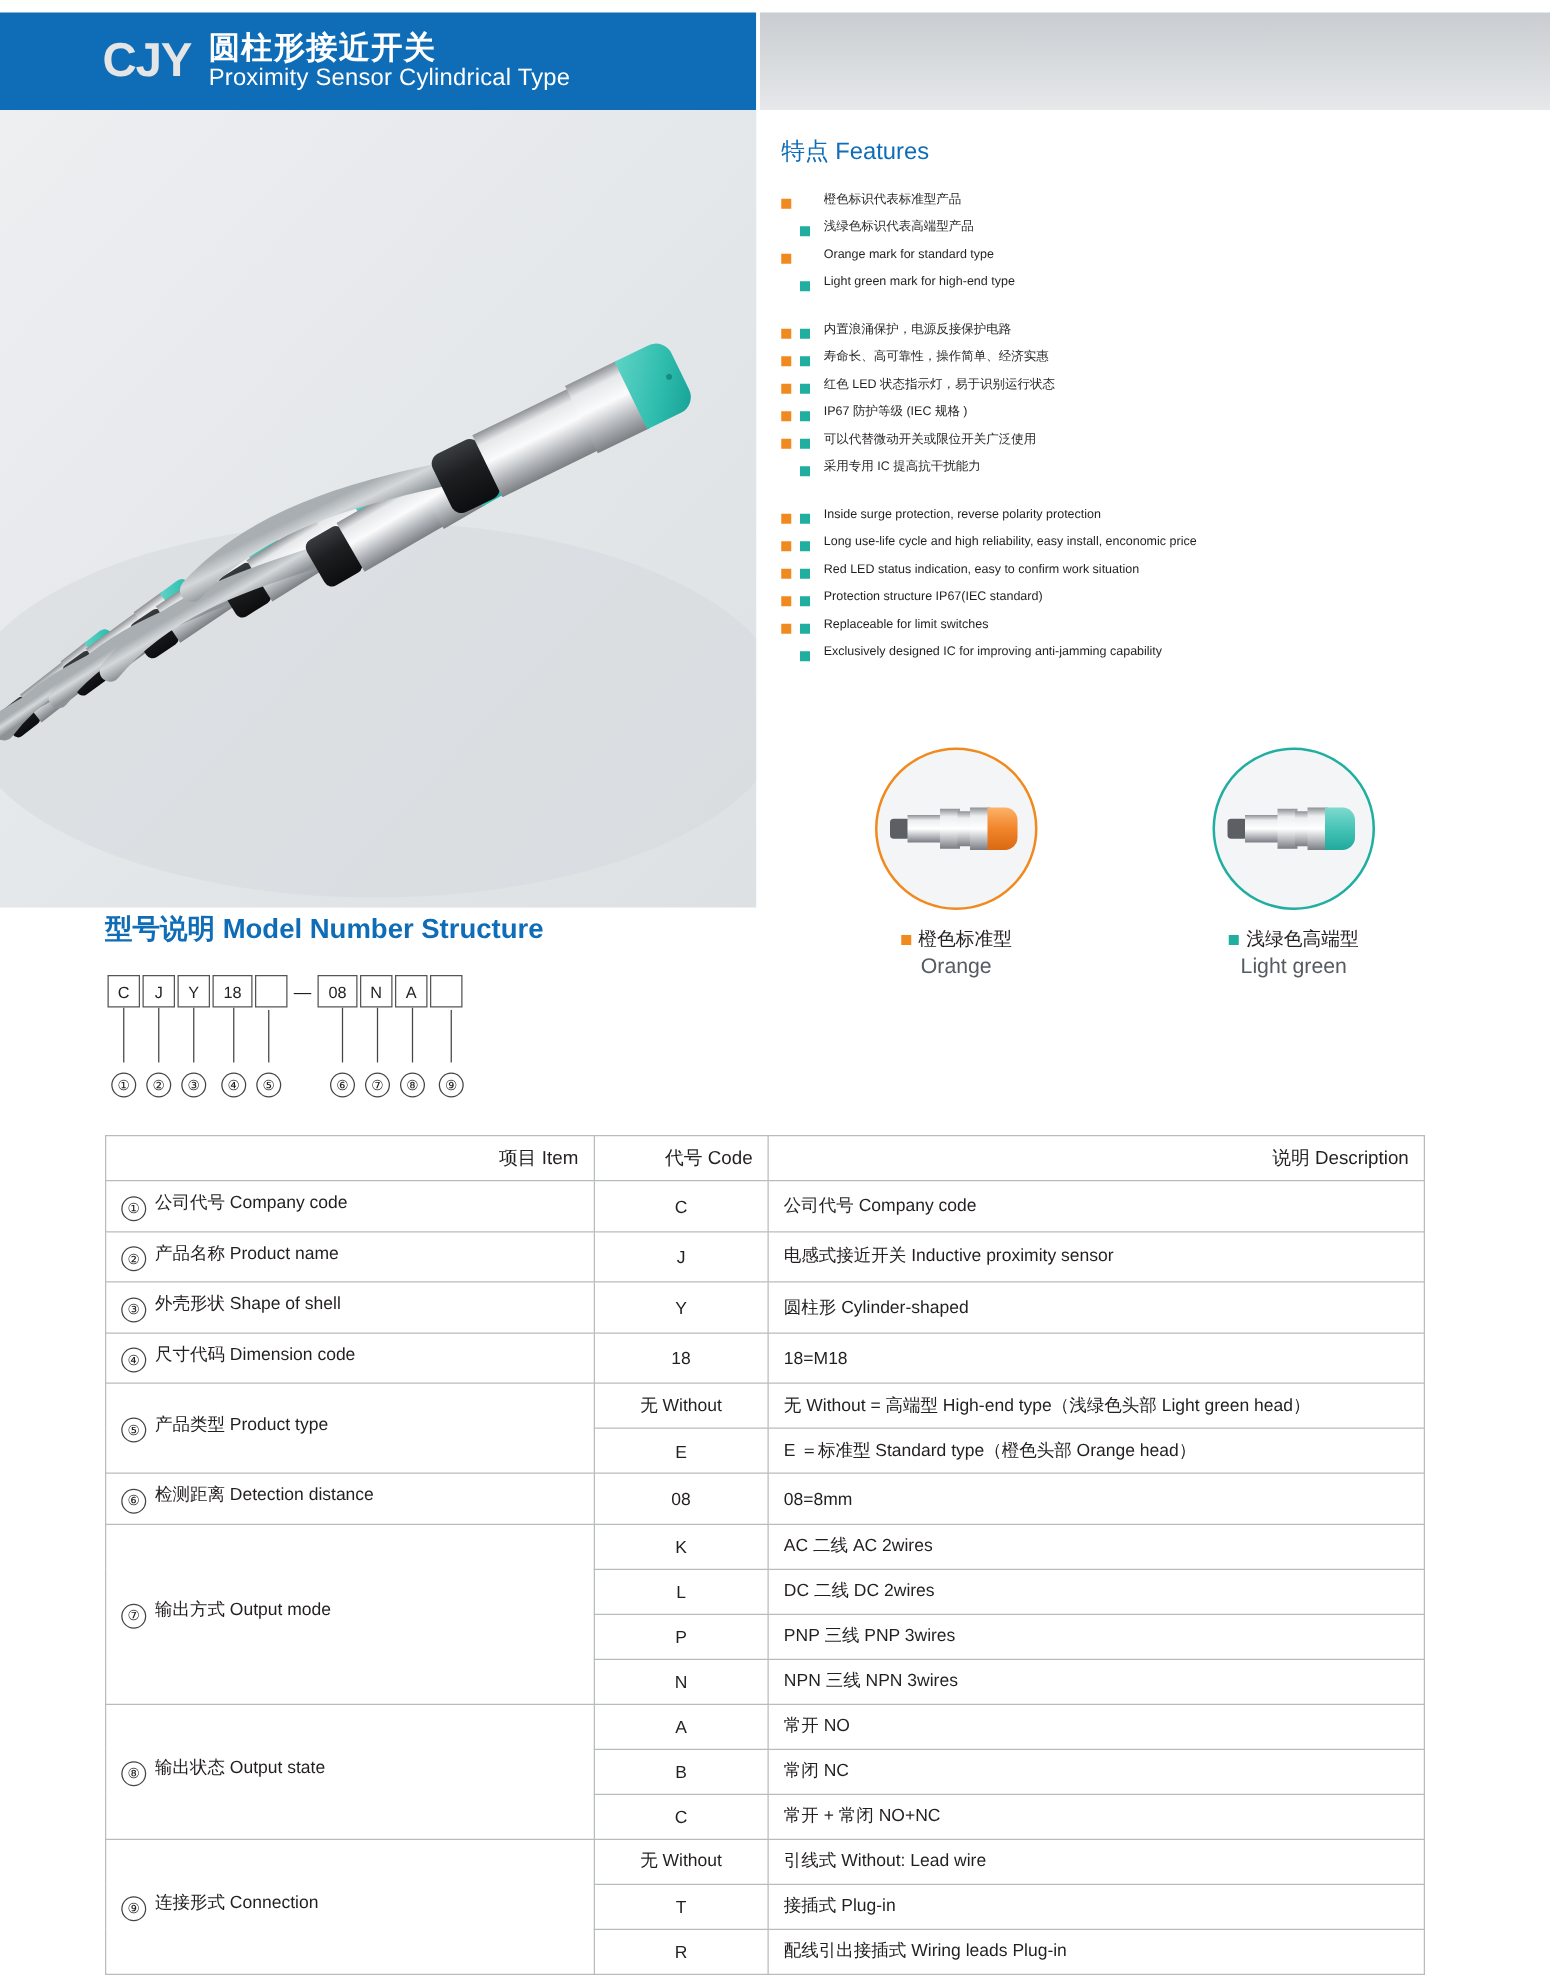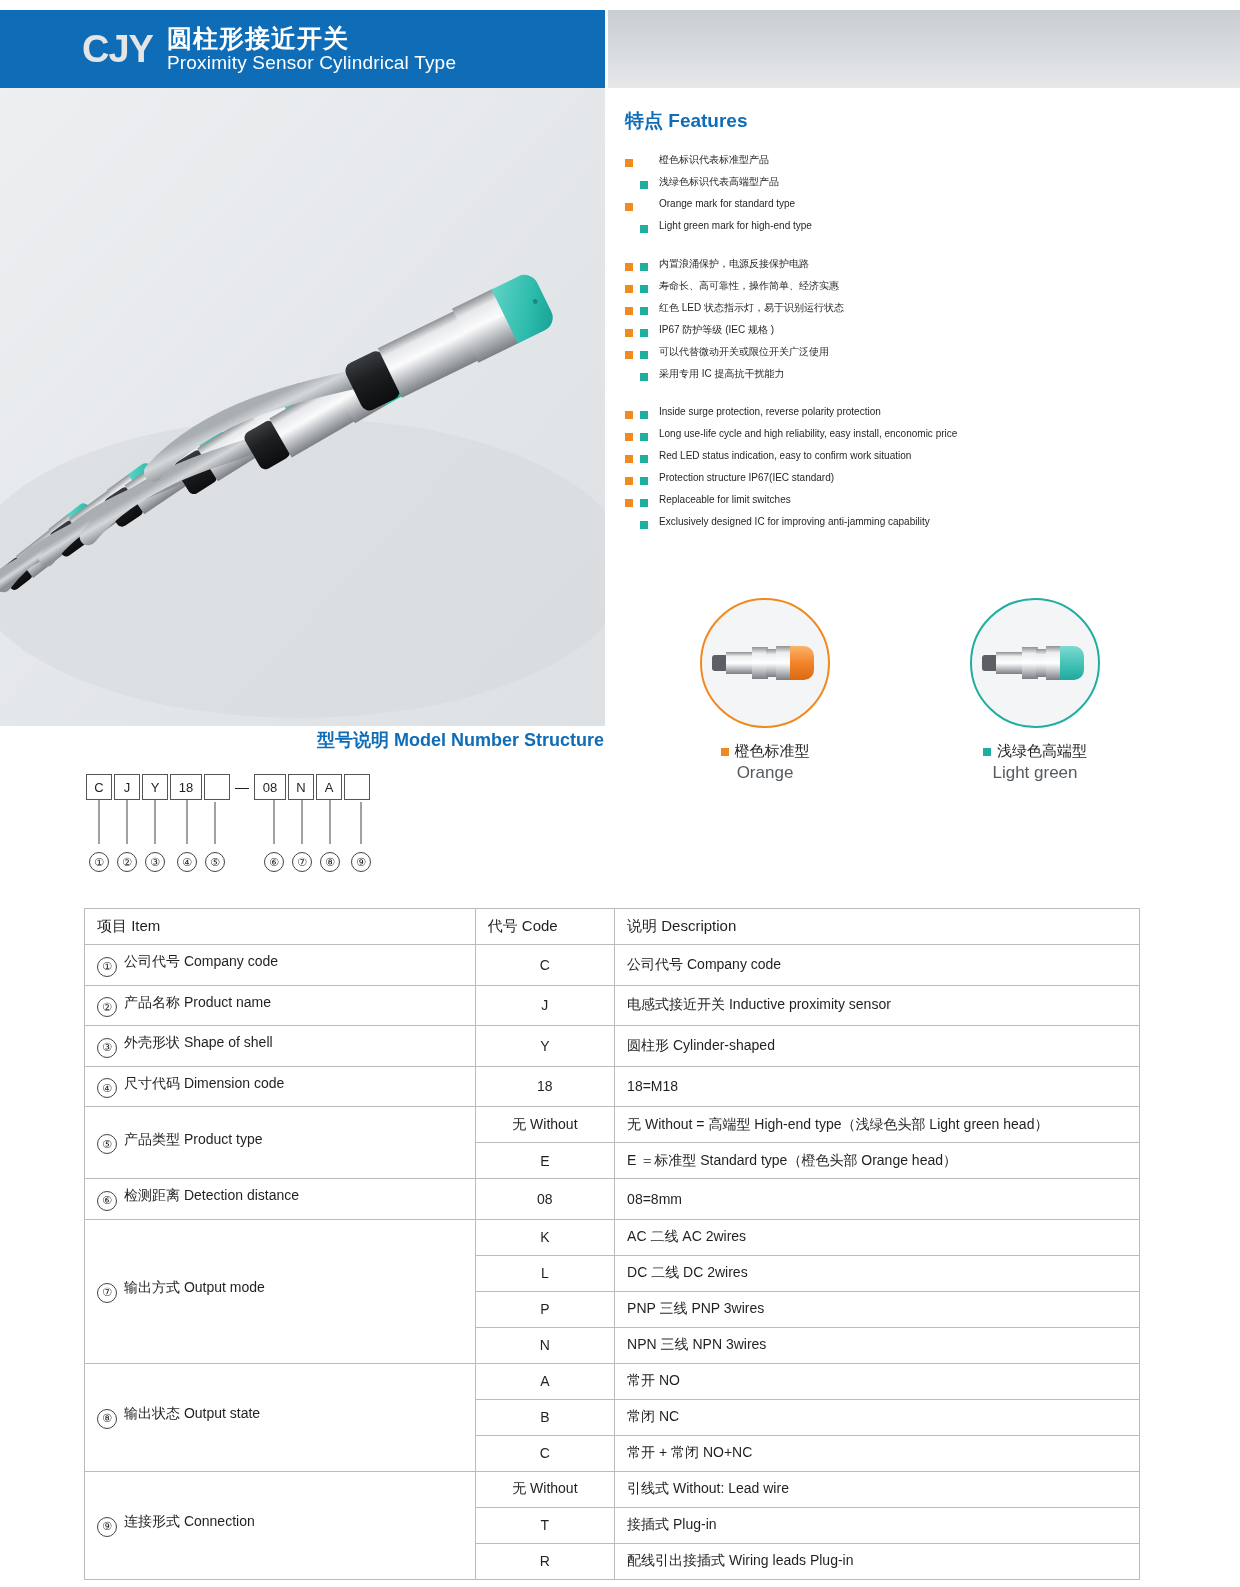--- a/index.html
+++ b/index.html
@@ -57,21 +57,21 @@
 
   
   .features {
     position: absolute;
     top: 108px; left: 625px;
     width: 595px;
   }
   .features h2 {
     margin: 0 0 18px 0;
     font-size: 19px;
-    font-weight: bold;
+    font-weight: normal;
     color: #0f6cb6;
   }
   .feat-row {
     display: flex;
     align-items: flex-start;
     margin-bottom: 7px;
     font-size: 10px;
     line-height: 1.5;
   }
   .bullets {
@@ -112,24 +112,23 @@
   .sample-en { font-size: 17px; color: #555b60; }
 
   
   .mns {
     position: absolute;
     top: 728px; left: 84px;
     width: 520px;
   }
   .mns h2 {
     margin: 0 0 22px 0;
-    font-size: 18px;
+    font-size: 22px;
     font-weight: bold;
     color: #0f6cb6;
-    text-align: right;
   }
   .code-row { display: flex; align-items: center; margin-left: 2px; }
   .code-box {
     width: 26px; height: 26px;
     border: 1px solid #555;
     display: flex; align-items: center; justify-content: center;
     font-size: 13px;
     margin-right: 2px;
     background: #fff;
   }
@@ -160,21 +159,21 @@
     border-collapse: collapse;
     font-size: 14px;
   }
   table.spec th, table.spec td {
     border: 1px solid #b9bcbe;
     padding: 8px 12px;
     vertical-align: middle;
     height: 36px;
   }
   table.spec th {
-    text-align: left;
+    text-align: right;
     font-weight: normal;
     font-size: 15px;
   }
   .col-item { width: 415px; }
   .col-code { width: 145px; text-align: center; }
   .col-desc { width: 560px; }
   .item-cell { padding-left: 18px; }
   .item-cell .num {
     display: inline-flex;
     vertical-align: -4px;

